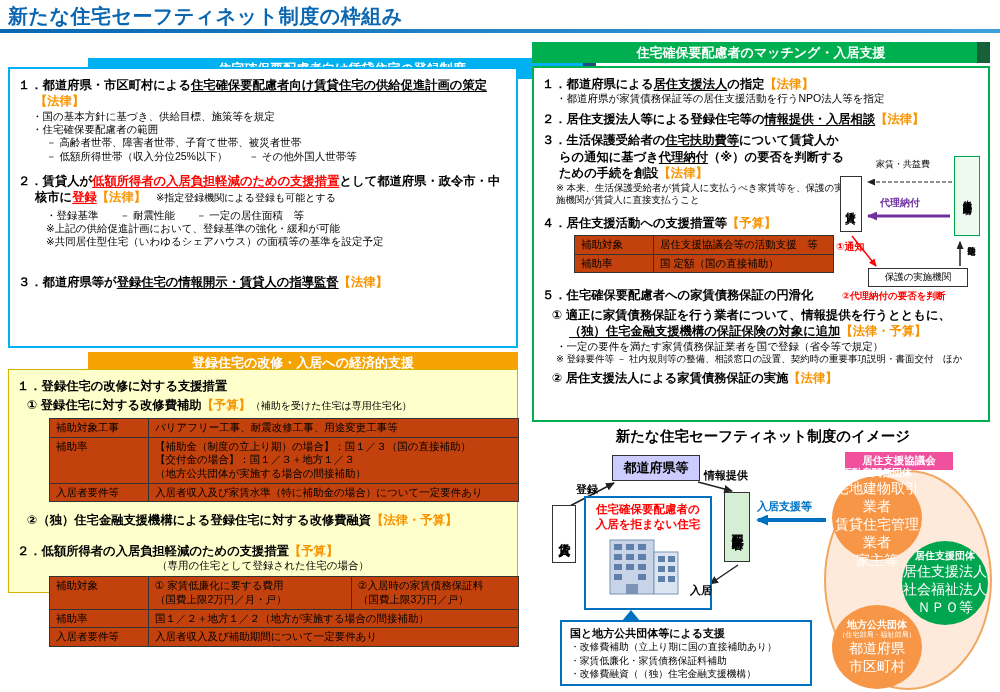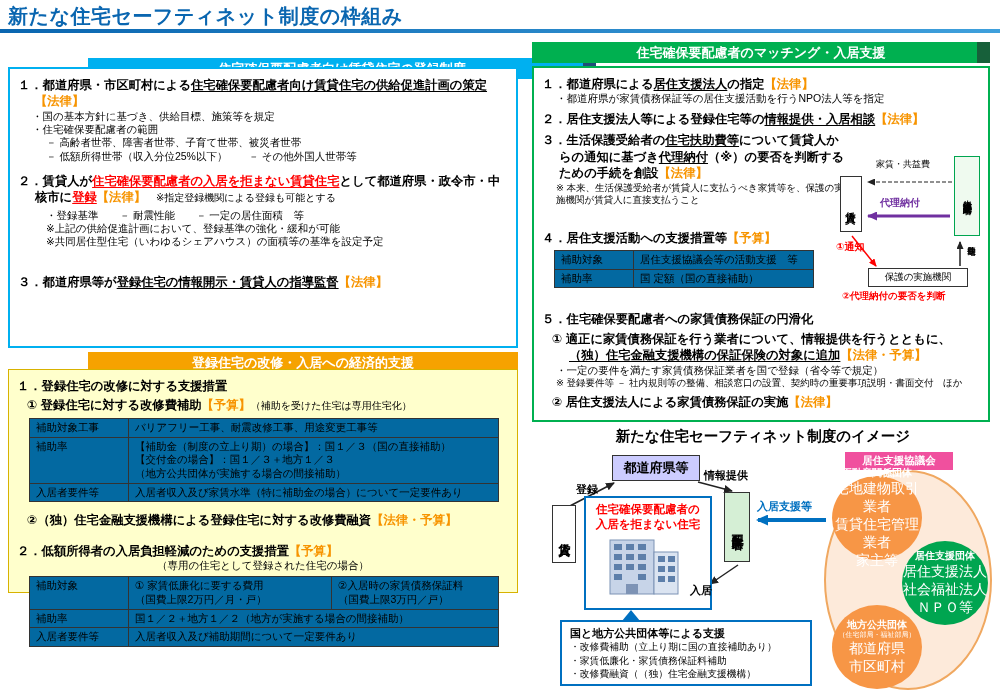--- a/index.html
+++ b/index.html
@@ -20,32 +20,32 @@
   .box{position:absolute;background:#fff;box-sizing:border-box;padding:4px 8px;}
   .bd-cyan{border:2px solid #00b0f0;}
   .bd-green{border:2px solid #00b050;}
   .bg-yellow{background:#ffffcc;border:1px solid #d8b200;}
   
   .h-item{font-size:12.3px;font-weight:bold;line-height:1.34;margin-top:4px;
           padding-left:17px;text-indent:-17px;}
   .note{font-size:10.5px;line-height:1.26;}
   .t9{font-size:9.5px;line-height:1.26;}
   .ind1{margin-left:14px;} .ind2{margin-left:28px;} .ind-sub{margin-left:10px;}
-  .mt3{margin-top:3px;} .mt5{margin-top:5px;} .mt8{margin-top:24px;}
+  .mt3{margin-top:3px;} .mt5{margin-top:5px;} .mt8{margin-top:9px;}
   .mt10{margin-top:10px;} .mt14{margin-top:14px;}
-  .mt18{margin-top:23px;} .mt26{margin-top:26px;}
+  .mt18{margin-top:14px;} .mt26{margin-top:26px;}
   .w290{max-width:290px;}
   .center{text-align:center;}
   
   .u{text-decoration:underline;text-underline-offset:2px;}
   .ru{color:#ff0000;text-decoration:underline;text-underline-offset:2px;}
   .tag{color:#f79400;}
   .sm{font-weight:normal;font-size:10px;}
   
-  .tbl{border-collapse:collapse;background:#0369a1;margin:4px 0 0 12px;font-size:10.5px;line-height:1.3;}
+  .tbl{border-collapse:collapse;background:#c2410c;margin:4px 0 0 32px;font-size:10.5px;line-height:1.3;}
   .tbl td{border:1px solid #333;padding:2px 6px;vertical-align:top;}
   .tbl .lbl{width:86px;white-space:nowrap;}
   .pre{white-space:pre-line;}
   
   .vbox{position:absolute;border:1.5px solid #333;background:#fff;box-sizing:border-box;
         writing-mode:vertical-rl;text-orientation:upright;display:flex;
         align-items:center;justify-content:center;font-weight:bold;letter-spacing:1px;}
   
   .mini{position:absolute;right:4px;top:86px;width:148px;height:152px;font-weight:normal;}
   .mini .lab{position:absolute;font-size:9px;}
@@ -91,21 +91,21 @@
     <span>住宅確保要配慮者向け賃貸住宅の登録制度</span>
     <span class="hdr-cap cap-cyan"></span>
   </div>
 
   <div class="box bd-cyan" style="left:8px;top:67px;width:510px;height:281px;">
     <div class="h-item"><span>１．都道府県・市区町村による</span><span class="u">住宅確保要配慮者向け賃貸住宅の供給促進計画の策定</span><span class="tag">【法律】</span></div>
     <div class="note ind1">・国の基本方針に基づき、供給目標、施策等を規定</div>
     <div class="note ind1">・住宅確保要配慮者の範囲</div>
     <div class="note ind2">－ 高齢者世帯、障害者世帯、子育て世帯、被災者世帯</div>
     <div class="note ind2">－ 低額所得世帯（収入分位25%以下）　　－ その他外国人世帯等</div>
-    <div class="h-item mt10"><span>２．賃貸人が</span><span class="ru">住宅確保要配慮者の入居を拒まない賃貸住宅</span><span>として都道府県・政令市・中核市に</span><span class="ru">登録</span><span class="tag">【法律】</span><span class="sm">　※指定登録機関による登録も可能とする</span></div>
+    <div class="h-item mt10"><span>２．賃貸人が</span><span class="ru">低額所得者の入居負担軽減のための支援措置</span><span>として都道府県・政令市・中核市に</span><span class="ru">登録</span><span class="tag">【法律】</span><span class="sm">　※指定登録機関による登録も可能とする</span></div>
     <div class="note ind2 mt3">・登録基準　　－ 耐震性能　　－ 一定の居住面積　等</div>
     <div class="note ind2">※上記の供給促進計画において、登録基準の強化・緩和が可能</div>
     <div class="note ind2">※共同居住型住宅（いわゆるシェアハウス）の面積等の基準を設定予定</div>
     <div class="h-item mt26"><span>３．都道府県等が</span><span class="u">登録住宅の情報開示・賃貸人の指導監督</span><span class="tag">【法律】</span></div>
   </div>
 
   <div class="hdr bg-orange" style="left:88px;top:352px;width:430px;">
     <span>登録住宅の改修・入居への経済的支援</span>
   </div>
 

